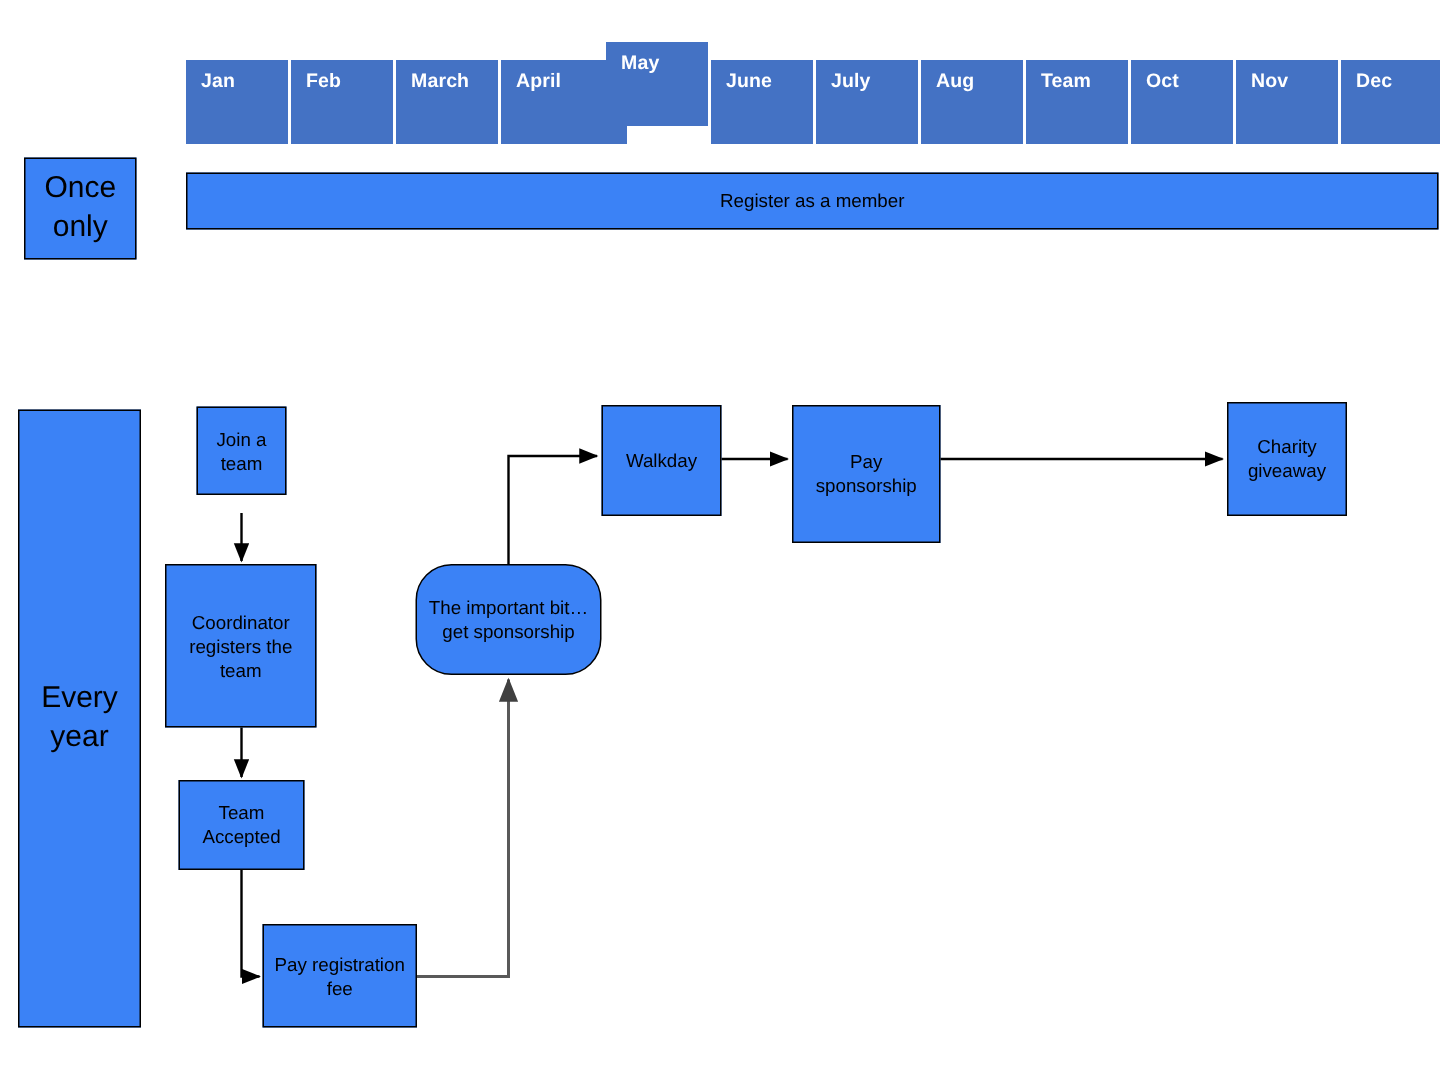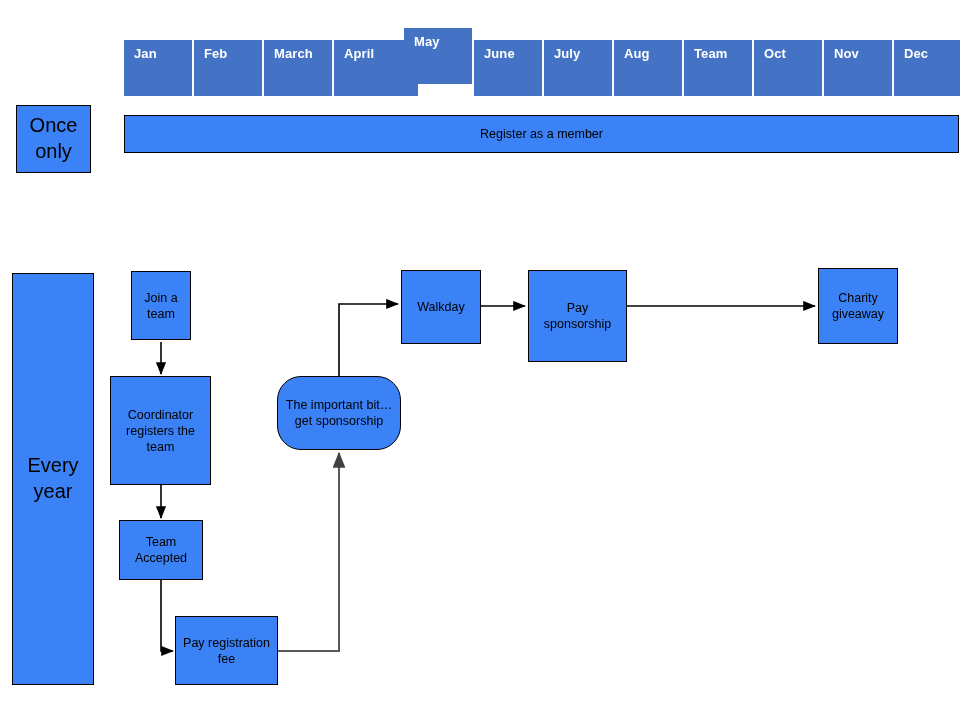--- a/index.html
+++ b/index.html
@@ -122,21 +122,21 @@
 
   <div class="pbox band-label" style="left:124px; top:115px; width:835px; height:38px;">
     <span>Register as a member</span>
   </div>
 
   <div class="pbox period-label" style="left:12px; top:273px; width:82px; height:412px; flex-direction:column;">
     <span>Every</span>
     <span>year</span>
   </div>
 
-  <div class="pbox flow-label" style="left:131px; top:271px; width:60px; height:69px;">
+  <div class="pbox flow-label" style="left:131px; top:271px; width:60px; height:59px;">
     <span>Join a team</span>
   </div>
 
   <div class="pbox flow-label" style="left:110px; top:376px; width:101px; height:109px;">
     <span>Coordinator registers the team</span>
   </div>
 
   <div class="pbox flow-label" style="left:119px; top:520px; width:84px; height:60px;">
     <span>Team Accepted</span>
   </div>

